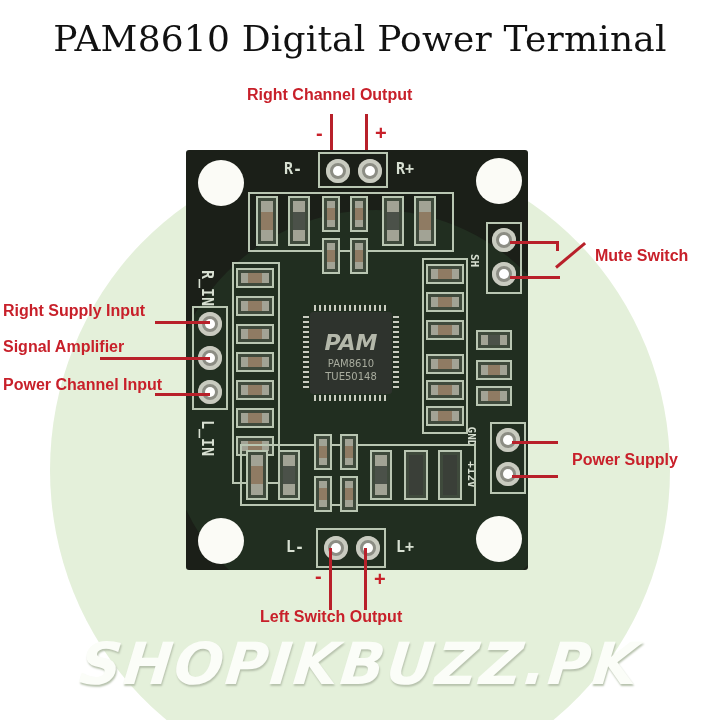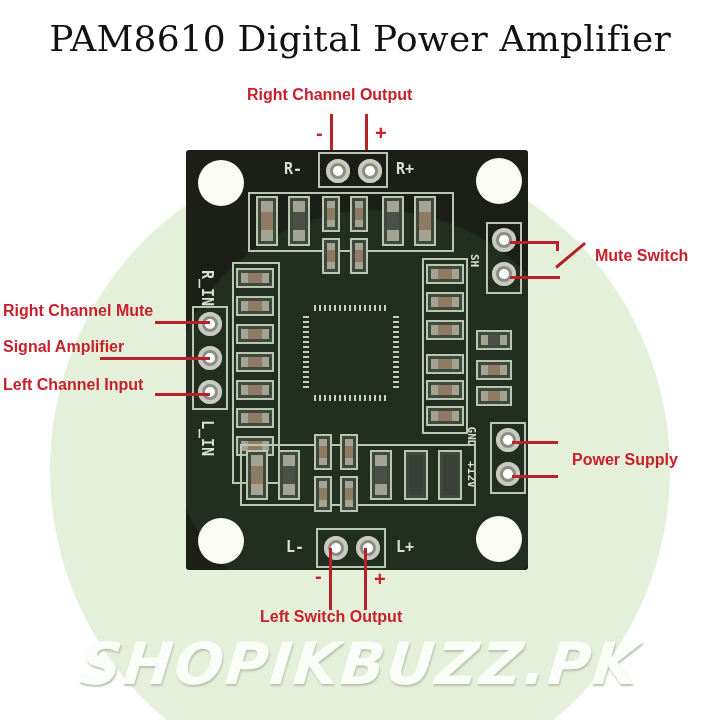--- a/index.html
+++ b/index.html
@@ -27,21 +27,21 @@
   .pins-top{top:155px}.pins-bot{top:245px}
   .pins-l,.pins-r{position:absolute;top:166px;width:6px;height:74px;background:repeating-linear-gradient(180deg,#c9ccc0 0 2px,transparent 2px 5px);}
   .pins-l{left:117px}.pins-r{left:207px}
   .watermark{position:absolute;left:0;top:630px;width:720px;text-align:center;font-family:"DejaVu Sans",sans-serif;font-weight:bold;font-style:italic;font-size:58px;color:#fbfdf8;letter-spacing:2px;text-shadow:1px 2px 2px #b7c2ad;transform:skewX(-6deg);}
 </style>
 </head>
 <body>
 
 <div class="bg-circle"></div>
 
-<div class="title">PAM8610 Digital Power Amplifier</div>
+<div class="title">PAM8610 Digital Power Terminal</div>
 
 <div class="lbl" style="left:247px;top:86px;">Right Channel Output</div>
 <div class="pm" style="left:316px;top:122px;">-</div>
 <div class="pm" style="left:375px;top:122px;">+</div>
 <div class="line" style="left:330px;top:114px;width:3px;height:62px;"></div>
 <div class="line" style="left:365px;top:114px;width:3px;height:62px;"></div>
 
 <div class="board">
   <div class="glow"></div>
   <div class="hole" style="left:12px;top:10px;"></div>
@@ -123,20 +123,25 @@
     </div>
   <div class="smd h" style="left:50px;top:286px;width:38px;height:20px;">
       <div class="cap"></div>
       <div class="body"></div>
     </div>
 
   <div class="pins-top"></div>
   <div class="pins-bot"></div>
   <div class="pins-l"></div>
   <div class="pins-r"></div>
+  <div class="chip">
+    <div class="chip-text" style="top:18px;font-size:22px;font-weight:bold;font-style:italic;color:#b4b8aa;">PAM</div>
+    <div class="chip-text" style="top:46px;font-size:10px;">PAM8610</div>
+    <div class="chip-text" style="top:59px;font-size:10px;">TUE50148</div>
+  </div>
 
   <div class="silk" style="left:236px;top:108px;width:46px;height:176px;"></div>
   <div class="smd h" style="left:240px;top:114px;width:38px;height:20px;">
       <div class="cap"></div>
       <div class="body"></div>
     </div>
   <div class="smd h" style="left:240px;top:142px;width:38px;height:20px;">
       <div class="cap"></div>
       <div class="body"></div>
     </div>
@@ -216,25 +221,25 @@
       <div class="cap" style="background:#3a3f38"></div>
     </div>
 
   <div class="silk-text" style="left:100px;top:388px;">L-</div>
   <div class="silk" style="left:130px;top:378px;width:70px;height:40px;"></div>
   <div class="pad" style="left:138px;top:386px;"></div>
   <div class="pad" style="left:170px;top:386px;"></div>
   <div class="silk-text" style="left:210px;top:388px;">L+</div>
 </div>
 
-<div class="lbl" style="left:3px;top:302px;">Right Channel Mute</div>
+<div class="lbl" style="left:3px;top:302px;">Right Supply Input</div>
 <div class="line" style="left:155px;top:321px;width:55px;height:3px;"></div>
 <div class="lbl" style="left:3px;top:338px;">Signal Amplifier</div>
 <div class="line" style="left:100px;top:357px;width:110px;height:3px;"></div>
-<div class="lbl" style="left:3px;top:376px;">Left Channel Input</div>
+<div class="lbl" style="left:3px;top:376px;">Power Channel Input</div>
 <div class="line" style="left:155px;top:393px;width:55px;height:3px;"></div>
 
 <div class="line" style="left:510px;top:241px;width:48px;height:3px;"></div>
 <div class="line" style="left:556px;top:241px;width:3px;height:10px;"></div>
 <div class="line" style="left:510px;top:276px;width:50px;height:3px;"></div>
 <div class="line" style="left:556px;top:266px;width:38px;height:3px;transform:rotate(-40deg);transform-origin:left center;"></div>
 <div class="lbl" style="left:595px;top:247px;">Mute Switch</div>
 
 <div class="line" style="left:512px;top:441px;width:46px;height:3px;"></div>
 <div class="line" style="left:512px;top:475px;width:46px;height:3px;"></div>

